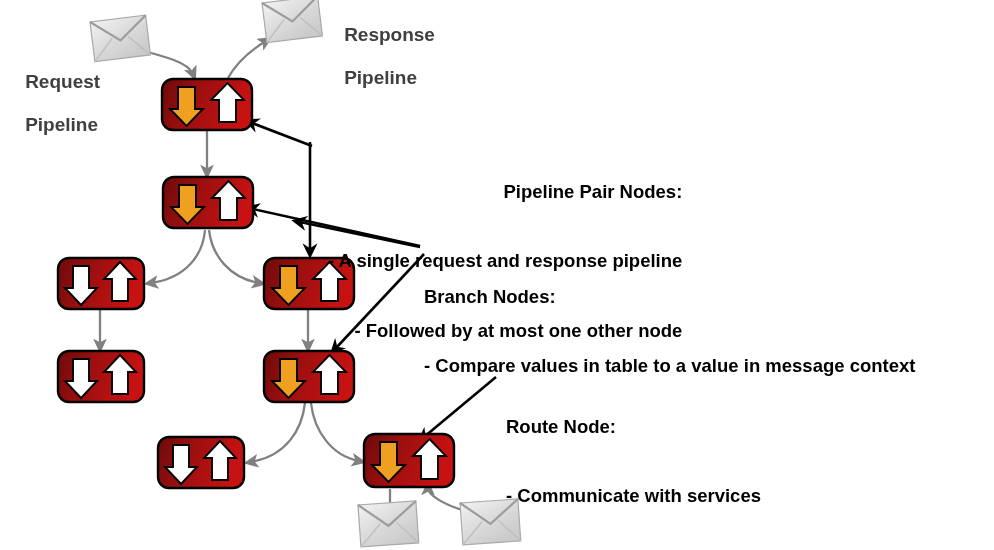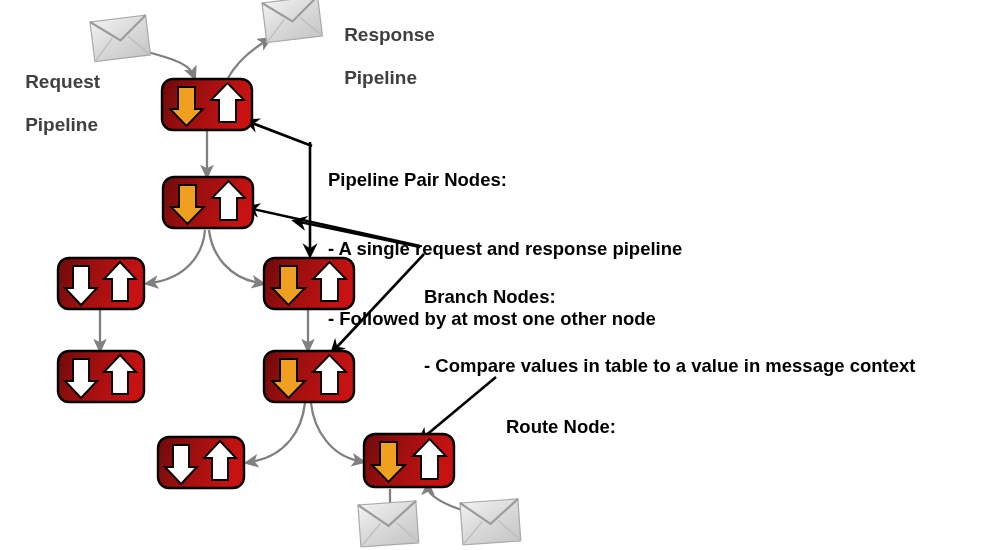--- a/index.html
+++ b/index.html
@@ -157,30 +157,31 @@
   <div class="label big" style="left:4px;top:50px;">
     <span>Request</span><br>
     <span>Pipeline</span>
   </div>
 
   <div class="label big" style="left:323px;top:3px;">
     <span>Response</span><br>
     <span>Pipeline</span>
   </div>
 
-  <div class="annot" style="left:328px;top:121px;">
+  <div class="annot" style="left:328px;top:133px;text-align:right;">
     <span class="hdr">Pipeline Pair Nodes:</span>
     <span class="bul">- A single request and response pipeline</span>
     <span class="bul">- Followed by at most one other node</span>
   </div>
 
   <div class="annot" style="left:424px;top:238px;">
     <span class="hdr">Branch Nodes:</span>
     <span class="bul">- Compare values in table to a value in message context</span>
   </div>
 
   <div class="annot" style="left:506px;top:368px;">
     <span class="hdr">Route Node:</span>
+    <span class="bul">- Communicate with services</span>
     
     
   </div>
 
 </div>
 
 </body></html>

